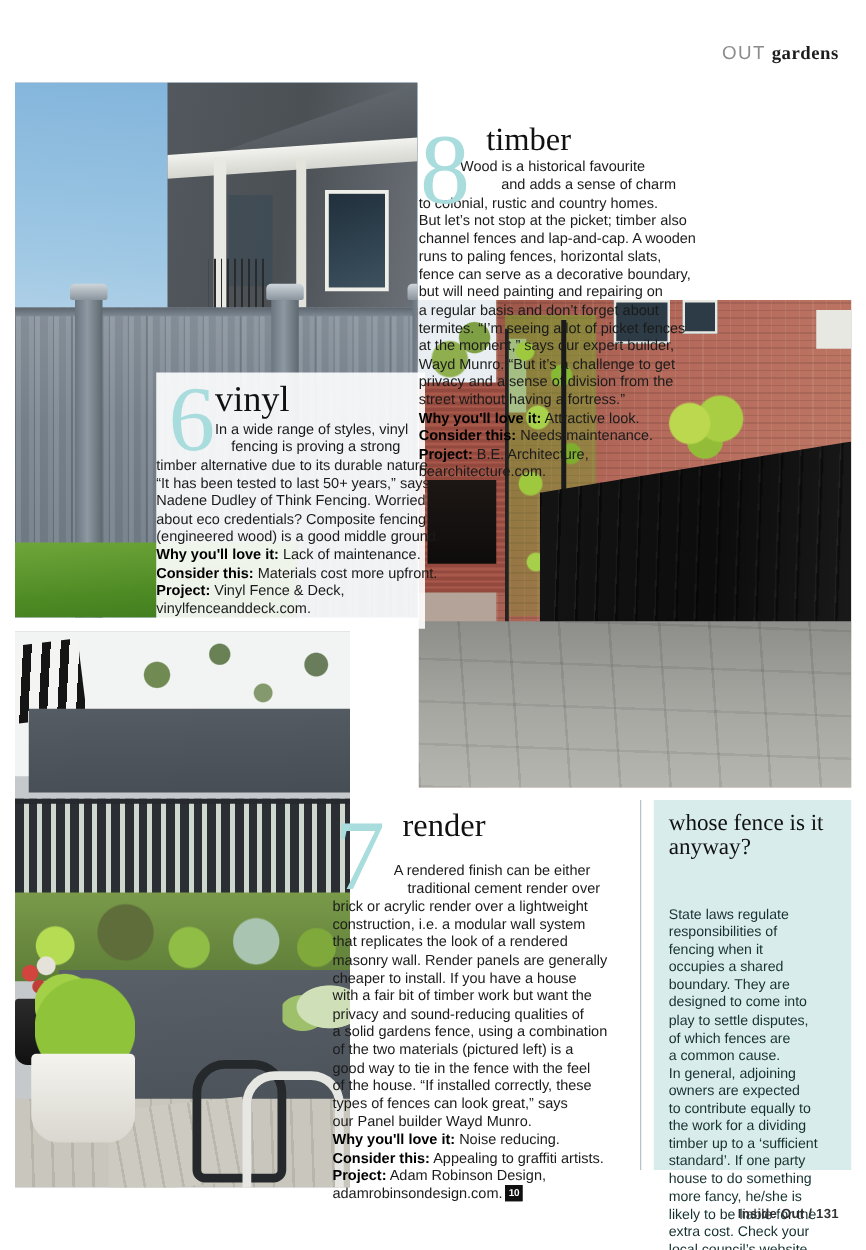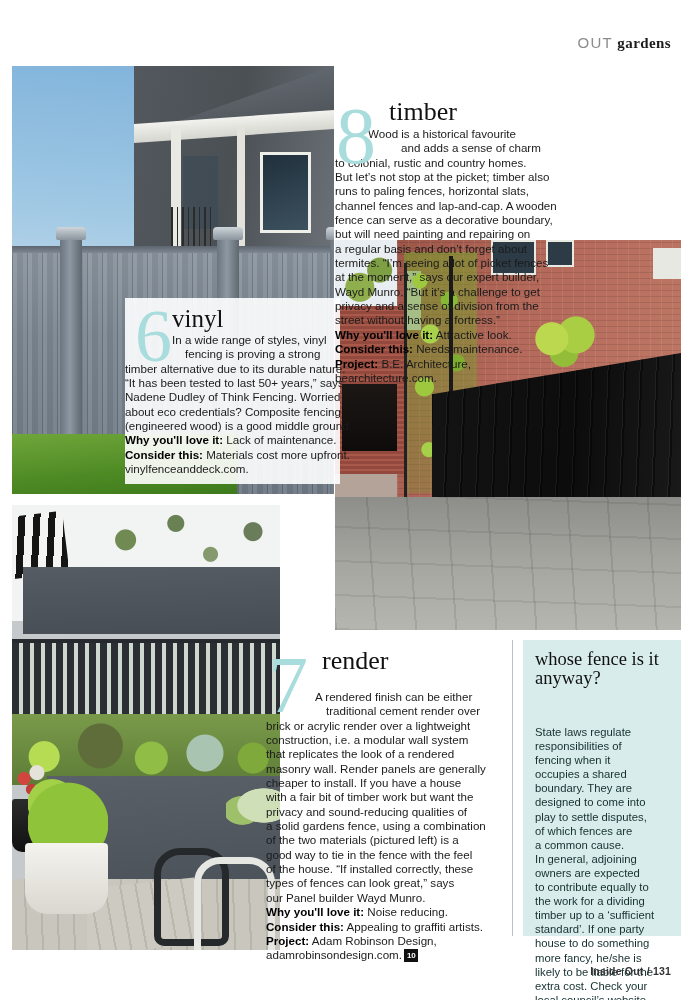--- a/index.html
+++ b/index.html
@@ -168,21 +168,21 @@
   .r-leaf-right{position:absolute;right:0;bottom:27%;width:20%;height:11%;
     background:
       radial-gradient(ellipse at 70% 50%,#cfe0b8 26px,transparent 27px),
       radial-gradient(ellipse at 30% 60%,#9ec06b 18px,transparent 19px);}
 
   
   .caption{position:absolute;color:#1c1c1c;}
   .caption .hdr{
     position:relative;
     font-family:"Liberation Serif",serif;
-    font-size:25px;font-weight:400;color:#111;
+    font-size:29px;font-weight:400;color:#111;
     line-height:1;margin:0 0 2px 0;
   }
   .bignum{
     position:absolute;
     font-family:"Liberation Serif",serif;
     font-weight:400;color:#a9dcdc;
     line-height:.78;
     user-select:none;
   }
   .body{
@@ -319,34 +319,35 @@
     <div class="body">
       <span class="line l-in">In a wide range of styles, vinyl</span>
       <span class="line l-in2">fencing is proving a strong</span>
       <span class="line">timber alternative due to its durable nature.</span>
       <span class="line">“It has been tested to last 50+ years,” says</span>
       <span class="line">Nadene Dudley of Think Fencing. Worried</span>
       <span class="line">about eco credentials? Composite fencing</span>
       <span class="line">(engineered wood) is a good middle ground.</span>
       <span class="line"><b>Why you'll love it:</b><span> Lack of maintenance.</span></span>
       <span class="line"><b>Consider this:</b><span> Materials cost more upfront.</span></span>
+      <span class="line"><b>Project:</b><span> Vinyl Fence &amp; Deck,</span></span>
       <span class="line">vinylfenceanddeck.com.</span>
     </div>
   </div>
 
   <div class="caption" id="cap-timber">
     <div class="bignum">8</div>
     <div class="hdr">timber</div>
     <div class="body">
       <span class="line l-in">Wood is a historical favourite</span>
       <span class="line l-in2">and adds a sense of charm</span>
       <span class="line">to colonial, rustic and country homes.</span>
       <span class="line">But let’s not stop at the picket; timber also</span>
+      <span class="line">channel fences and lap-and-cap. A wooden</span>
       <span class="line">runs to paling fences, horizontal slats,</span>
-      <span class="line">channel fences and lap-and-cap. A wooden</span>
       <span class="line">fence can serve as a decorative boundary,</span>
       <span class="line">but will need painting and repairing on</span>
       <span class="line">a regular basis and don’t forget about</span>
       <span class="line">termites. “I’m seeing a lot of picket fences</span>
       <span class="line">at the moment,” says our expert builder,</span>
       <span class="line">Wayd Munro. “But it’s a challenge to get</span>
       <span class="line">privacy and a sense of division from the</span>
       <span class="line">street without having a fortress.”</span>
       <span class="line"><b>Why you'll love it:</b><span> Attractive look.</span></span>
       <span class="line"><b>Consider this:</b><span> Needs maintenance.</span></span>

